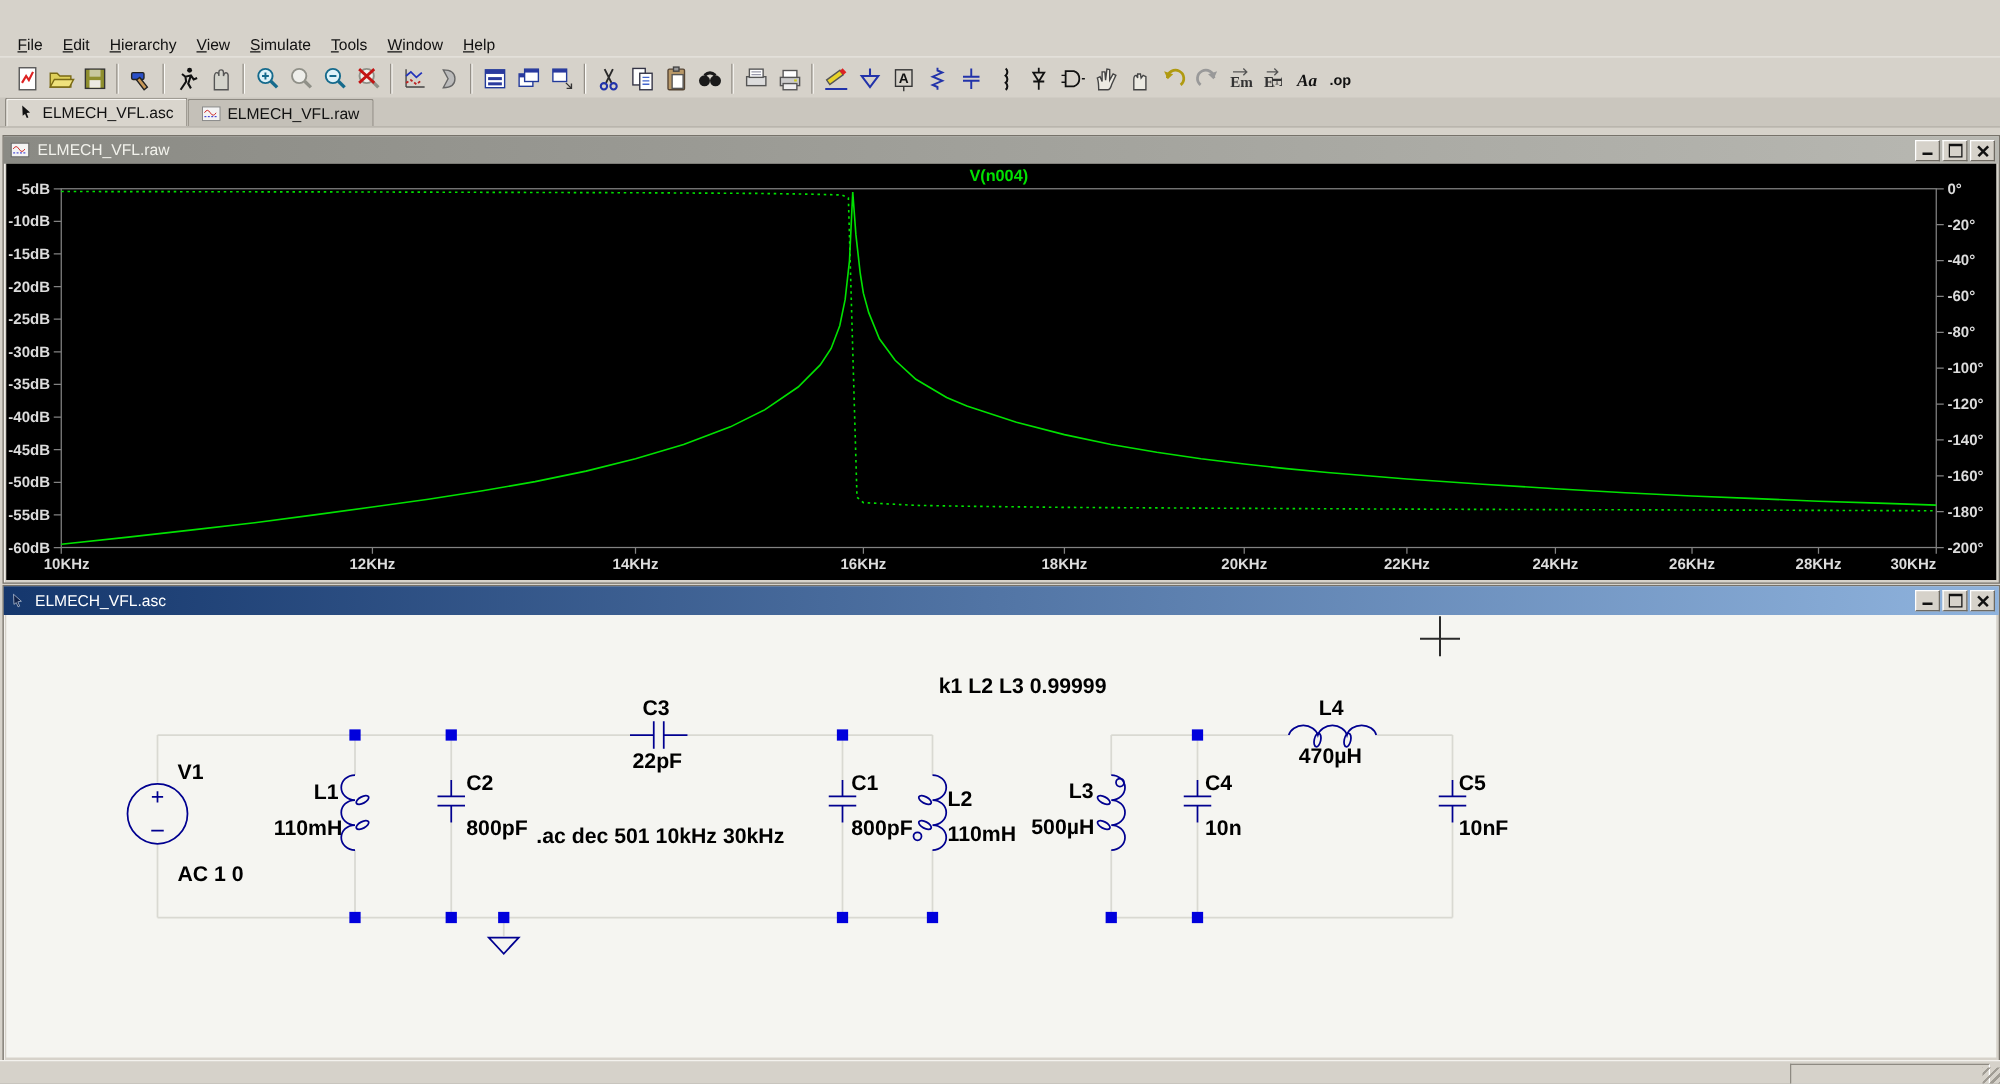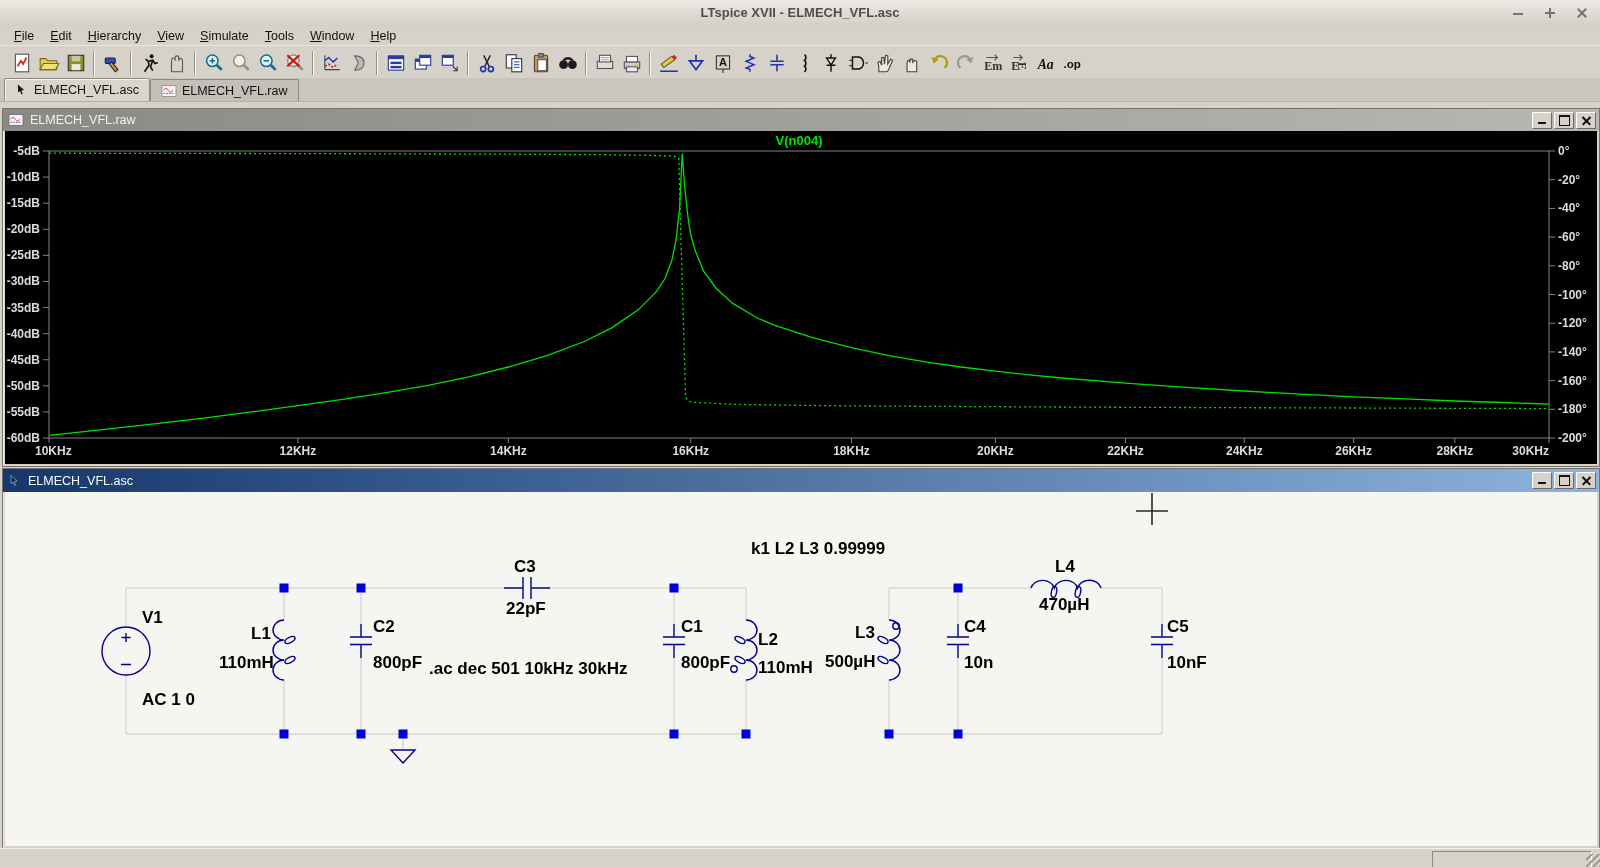--- a/index.html
+++ b/index.html
@@ -59,28 +59,20 @@
   .sb-panel{position:absolute;right:8px;top:2px;width:158px;height:15px;
      border:1px solid;border-color:#8e8a82 #ffffff #ffffff #8e8a82;}
   .grip{position:absolute;right:0;bottom:0;width:14px;height:14px;
      background:repeating-linear-gradient(135deg,transparent 0 3px,#a09c94 3px 5px);}
 </style>
 </head>
 <body>
 
 <div class="app">
 
-  <div class="titlebar">
-    <span class="ttext">LTspice XVII - ELMECH_VFL.asc</span>
-    <span class="appbtns">
-      <span class="ab ab-min"></span>
-      <span class="ab ab-plus"></span>
-      <span class="ab ab-x"></span>
-    </span>
-  </div>
 
   <div class="menubar" id="menubar">
       <span class="mitem"><u>F</u>ile</span>
       <span class="mitem"><u>E</u>dit</span>
       <span class="mitem"><u>H</u>ierarchy</span>
       <span class="mitem"><u>V</u>iew</span>
       <span class="mitem"><u>S</u>imulate</span>
       <span class="mitem"><u>T</u>ools</span>
       <span class="mitem"><u>W</u>indow</span>
       <span class="mitem"><u>H</u>elp</span>

